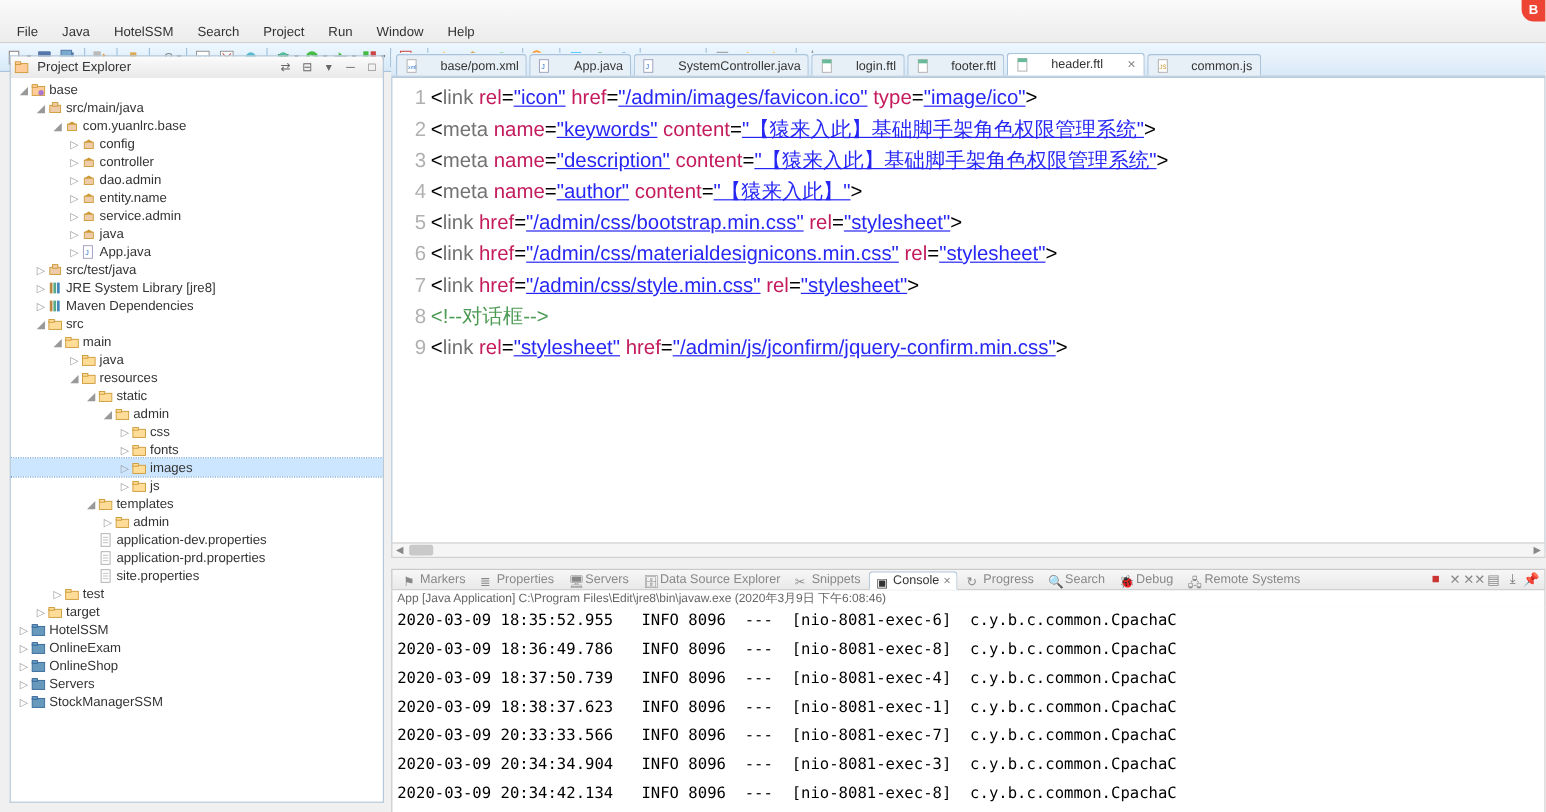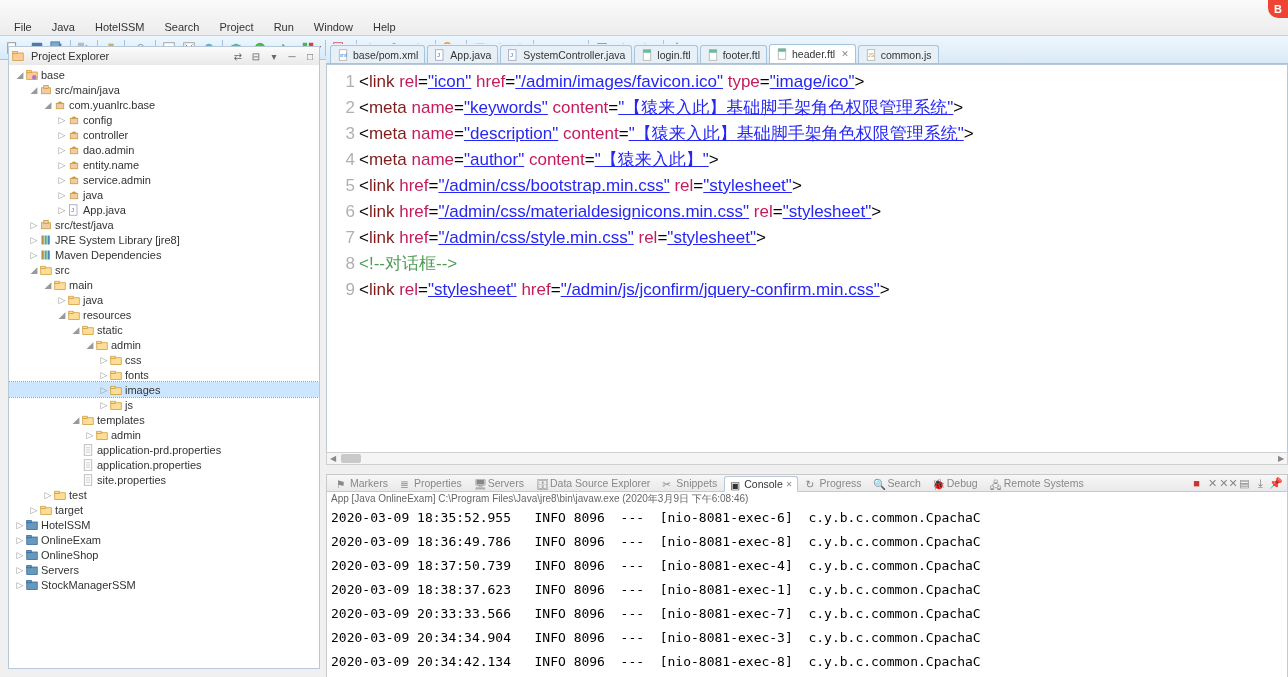--- a/index.html
+++ b/index.html
@@ -25,32 +25,32 @@
     
     .tree { padding: 2px 0; }
     .node { display: flex; align-items: center; height: 15px; white-space: nowrap; color: #333; cursor: default; }
     .node.sel { background: #cde6ff; outline: 1px dotted #6ea5da; }
     .tw { width: 10px; text-align: center; color: #999; font-size: 9px; display: inline-block; }
     .ic { width: 14px; height: 14px; display: inline-flex; align-items: center; justify-content: center; margin-right: 2px; }
     .ic svg { width: 12px; height: 12px; }
 
     
     .ed-tabs { position: absolute; left: 326px; top: 44px; right: 0; height: 20px; background: linear-gradient(#eaf3fb,#d9e9f7); display: flex; align-items: flex-end; border-bottom: 1px solid #a8c3dc; padding-left: 4px; gap: 0; }
-    .ed-tab { height: 18px; background: #e8f0f7; border: 1px solid #a8c3dc; border-bottom: none; border-radius: 3px 3px 0 0; display: flex; align-items: center; padding: 0 6px; gap: 4px; margin-right: 2px; font-size: 10.5px; color: #333; cursor: pointer; }
+    .ed-tab { height: 18px; background: #e8f0f7; border: 1px solid #a8c3dc; border-bottom: none; border-radius: 3px 3px 0 0; display: flex; align-items: center; padding: 0 6px; gap: 18px; margin-right: 2px; font-size: 10.5px; color: #333; cursor: pointer; }
     .ed-tab.active { background: #fff; height: 19px; }
     .ed-tab .x { color: #888; font-size: 9px; margin-left: 2px; }
     .ed-tab .ti { width: 12px; height: 12px; display: inline-flex; }
     .ed-tab .ti svg { width: 12px; height: 12px; }
 
     
     .editor { position: absolute; left: 326px; top: 64px; right: 0; height: 396px; background: #fff; border: 1px solid #b7c9d8; overflow-x: auto; overflow-y: hidden; }
     .code { font-family: Consolas, monospace; font-size: 17px; line-height: 26px; white-space: pre; padding: 4px 0; }
     .ln { color: #b0b0b0; text-align: right; width: 28px; display: inline-block; margin-right: 4px; }
     .code .row { display: block; }
-    .tag { color: #7f1d1d; }
+    .tag { color: #737373; }
     .attr { color: #c41b5d; }
     .val { color: #2727f5; text-decoration: underline; }
     .txt { color: #000; }
     .cmt { color: #4d9b55; }
 
     .hscroll { position: absolute; left: 326px; top: 452px; right: 0; height: 13px; background: #f5f5f5; border: 1px solid #d0d0d0; display:flex; align-items:center;}
     .hscroll .thumb{ position:absolute; left:14px; width:20px; height:9px; background:#c9c9c9; border-radius:2px;}
     .hscroll .arr{ width:12px; text-align:center; color:#888; font-size:8px;}
 
     
@@ -539,31 +539,31 @@
         <span>admin</span>
       </div>
       <div class="node" style="padding-left: 62px;">
         <span class="tw">&nbsp;</span>
         <span class="ic">
           <svg viewBox="0 0 16 16">
             <rect x="3" y="1" width="10" height="14" fill="#fff" stroke="#aaa"></rect>
             <path d="M5 5h6M5 8h6M5 11h6" stroke="#bbb"></path>
           </svg>
         </span>
-        <span>application-prd.properties</span>
+        <span>application-dev.properties</span>
       </div>
       <div class="node" style="padding-left: 62px;">
         <span class="tw">&nbsp;</span>
         <span class="ic">
           <svg viewBox="0 0 16 16">
             <rect x="3" y="1" width="10" height="14" fill="#fff" stroke="#aaa"></rect>
             <path d="M5 5h6M5 8h6M5 11h6" stroke="#bbb"></path>
           </svg>
         </span>
-        <span>application.properties</span>
+        <span>application-prd.properties</span>
       </div>
       <div class="node" style="padding-left: 62px;">
         <span class="tw">&nbsp;</span>
         <span class="ic">
           <svg viewBox="0 0 16 16">
             <rect x="3" y="1" width="10" height="14" fill="#fff" stroke="#aaa"></rect>
             <path d="M5 5h6M5 8h6M5 11h6" stroke="#bbb"></path>
           </svg>
         </span>
         <span>site.properties</span>
@@ -761,20 +761,20 @@
     </div>
     <div class="tools">
     <span style="color:#c33">■</span>
     <span style="color:#888">✕</span>
     <span style="color:#888">✕✕</span>
     <span style="color:#888">▤</span>
     <span>⤓</span>
     <span>📌</span>
   </div>
 </div>
-<div class="cons-head">App [Java OnlineExam] C:\Program Files\Java\jre8\bin\javaw.exe (2020年3月9日 下午6:08:46)</div>
+<div class="cons-head">App [Java Application] C:\Program Files\Edit\jre8\bin\javaw.exe (2020年3月9日 下午6:08:46)</div>
 <div class="cons-body" id="consbody">2020-03-09 18:35:52.955   INFO 8096  ---  [nio-8081-exec-6]  c.y.b.c.common.CpachaC
 2020-03-09 18:36:49.786   INFO 8096  ---  [nio-8081-exec-8]  c.y.b.c.common.CpachaC
 2020-03-09 18:37:50.739   INFO 8096  ---  [nio-8081-exec-4]  c.y.b.c.common.CpachaC
 2020-03-09 18:38:37.623   INFO 8096  ---  [nio-8081-exec-1]  c.y.b.c.common.CpachaC
 2020-03-09 20:33:33.566   INFO 8096  ---  [nio-8081-exec-7]  c.y.b.c.common.CpachaC
 2020-03-09 20:34:34.904   INFO 8096  ---  [nio-8081-exec-3]  c.y.b.c.common.CpachaC
 2020-03-09 20:34:42.134   INFO 8096  ---  [nio-8081-exec-8]  c.y.b.c.common.CpachaC</div>
 
 </body></html>

